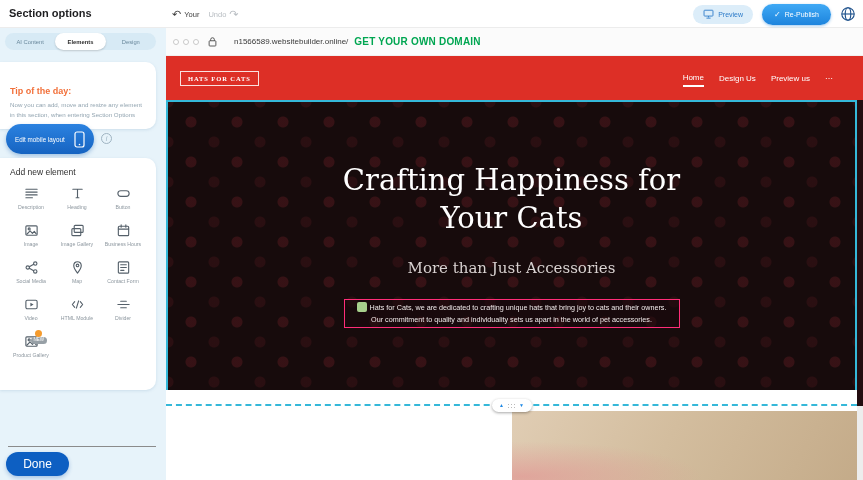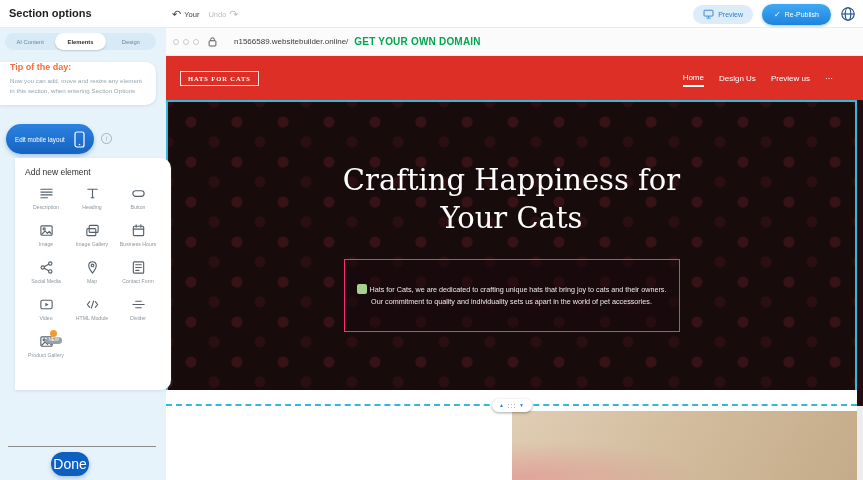--- a/index.html
+++ b/index.html
@@ -19,39 +19,39 @@
   .check-glyph { font-size: 8px; }
   .globe-wrap { width: 16px; height: 16px; cursor: pointer; }
   .globe-wrap svg { stroke: #1b4f8a; fill: none; stroke-width: 1.1; }
 
   
   .sidebar { position: absolute; left: 0; top: 28px; width: 166px; height: 452px; background: #e7f3fa; z-index: 5; }
   .tabs { position: absolute; left: 5px; top: 5px; width: 151px; height: 17px; background: #d7eaf5; border-radius: 9px; display: flex; }
   .tab { flex: 1; display: flex; align-items: center; justify-content: center; font-size: 5.8px; color: #69889c; border-radius: 9px; cursor: pointer; }
   .tab.active { background: #fff; color: #2e2e2e; font-weight: bold; box-shadow: 0 1px 2px rgba(0,0,0,.18); }
 
-  .tip-card { position: absolute; left: 0; top: 34px; width: 156px; background: #fff; border-radius: 0 10px 10px 0; padding: 0 10px 10px; box-shadow: 0 1px 3px rgba(120,160,190,.25); }
+  .tip-card { position: absolute; left: 0; top: 34px; width: 156px; background: #fff; border-radius: 0 10px 10px 0; padding: 24px 10px 10px; box-shadow: 0 1px 3px rgba(120,160,190,.25); }
   .tip-title { font-size: 9px; font-weight: bold; color: #f2703a; }
   .tip-body { margin-top: 4px; font-size: 6.2px; line-height: 1.55; color: #93a5b1; }
 
   .edit-mobile { position: absolute; left: 6px; top: 96px; width: 88px; height: 30px; border: none; border-radius: 16px; background: linear-gradient(180deg, #2b82e0, #1663c1); color: #fff; font-size: 6.3px; display: flex; align-items: center; justify-content: space-between; padding: 0 9px; cursor: pointer; box-shadow: 0 2px 4px rgba(30,100,180,.35); font-family: inherit; text-align: left; }
   .info-badge { position: absolute; left: 101px; top: 105px; width: 11px; height: 11px; border: 1px solid #9fb4c2; border-radius: 50%; color: #9fb4c2; font-size: 7px; font-style: italic; display: flex; align-items: center; justify-content: center; cursor: pointer; }
 
-  .add-panel { position: absolute; left: 15px; top: 130px; width: 156px; height: 232px; background: #fff; border-radius: 0 10px 10px 0; padding: 9px 12px 6px 10px; box-shadow: 0 1px 3px rgba(120,160,190,.25); }
+  .add-panel { position: absolute; left: 0; top: 130px; width: 156px; height: 232px; background: #fff; border-radius: 0 10px 10px 0; padding: 9px 12px 6px 10px; box-shadow: 0 1px 3px rgba(120,160,190,.25); }
   .ap-title { font-size: 8.5px; color: #2f2f2f; }
   .ap-grid { margin-top: 9px; display: grid; grid-template-columns: repeat(3, 1fr); row-gap: 12px; column-gap: 4px; }
   .ap-item { position: relative; display: flex; flex-direction: column; align-items: center; gap: 3px; cursor: pointer; }
   .ap-item svg { width: 15px; height: 15px; stroke: #55606a; fill: none; stroke-width: 1.2; stroke-linecap: round; stroke-linejoin: round; }
   .ap-item svg .fill { fill: #55606a; stroke: none; }
   .ap-label { font-size: 5.2px; color: #8d979f; text-align: center; line-height: 1.35; }
   .pg-dot { position: absolute; top: -4px; right: 10px; width: 7px; height: 7px; background: #f59b2d; border-radius: 50%; }
   .pg-new { position: absolute; top: 3px; right: 5px; background: #97a0a6; color: #fff; font-size: 4.5px; padding: 1px 3px; border-radius: 4px; line-height: 1; }
 
   .sb-divider { position: absolute; left: 8px; top: 418px; width: 148px; height: 1px; background: #8b8b8b; }
-  .done-btn { position: absolute; left: 6px; top: 424px; width: 38px; height: 24px; border: none; border-radius: 13px; background: #0d5fc2; color: #fff; font-size: 14px; cursor: pointer; font-family: inherit; box-shadow: 0 2px 4px rgba(20,90,180,.3); margin-left: 45px; }
+  .done-btn { position: absolute; left: 6px; top: 424px; width: 63px; height: 24px; border: none; border-radius: 13px; background: #0d5fc2; color: #fff; font-size: 12px; cursor: pointer; font-family: inherit; box-shadow: 0 2px 4px rgba(20,90,180,.3); }
 
   
   .browser-bar { position: absolute; left: 166px; top: 28px; width: 697px; height: 28px; background: #fbfbfb; border-bottom: 1px solid #f0f0f0; display: flex; align-items: center; z-index: 4; }
   .bb-dots { display: flex; gap: 4px; margin-left: 7px; }
   .bb-dot { width: 6px; height: 6px; border-radius: 50%; border: 1px solid #c9c9c9; background: #fff; }
   .bb-lock { margin-left: 9px; display: flex; }
   .bb-lock svg { stroke: #4a4a4a; fill: none; stroke-width: 1.2; }
   .bb-url { margin-left: 5px; font-size: 8px; color: #3a3a3a; padding-left: 12px; }
   .bb-cta { margin-left: 6px; font-size: 10px; font-weight: bold; color: #00a651; letter-spacing: .2px; cursor: pointer; }
 
@@ -64,21 +64,21 @@
 
   .hero { position: absolute; left: 166px; top: 100px; width: 691px; height: 290px; background-color: #170b0c;
     background-image:
       radial-gradient(circle, rgba(145,38,48,.26) 0 5px, transparent 6px),
       radial-gradient(circle, rgba(145,38,48,.16) 0 5px, transparent 6px);
     background-size: 46px 40px, 46px 40px;
     background-position: 0 0, 23px 20px;
     border: 2px solid #35b8d9; border-bottom: none; z-index: 2; }
   .hero-heading { margin: 60px auto 0; max-width: 400px; text-align: center; font-family: "DejaVu Serif", serif; font-weight: 400; font-size: 29px; line-height: 1.3; color: #fff; }
   .hero-sub { margin-top: 22px; text-align: center; font-family: "DejaVu Serif", serif; font-size: 15px; color: #d9d2d1; }
-  .hero-para { position: relative; margin: 22px auto 0; width: 336px; border: 1px solid #ff2d78; background: rgba(25,10,12,.55); padding: 24px 10px; text-align: center; font-size: 7.2px; line-height: 1.6; color: #efe9e9; }
+  .hero-para { position: relative; margin: 22px auto 0; width: 336px; border: 1px solid #ff2d78; background: rgba(25,10,12,.55); padding: 2px 10px; text-align: center; font-size: 7.2px; line-height: 1.6; color: #efe9e9; }
   .green-sq { display: inline-block; width: 10px; height: 10px; background: #a8d08d; border-radius: 2px; margin-right: 3px; vertical-align: -2px; }
 
   .hero-bottom { position: absolute; left: 166px; top: 404px; width: 691px; height: 0; border-top: 2px dashed #35b8d9; z-index: 4; }
   .handle { position: absolute; left: 50%; top: -7px; transform: translateX(-50%); width: 40px; height: 13px; background: #fff; border-radius: 7px; box-shadow: 0 1px 3px rgba(0,0,0,.35); display: flex; align-items: center; justify-content: center; gap: 3px; cursor: ns-resize; }
   .h-arr { color: #1e88e5; font-size: 5px; line-height: 1; }
   .h-dotg { width: 9px; height: 6px; background-image: radial-gradient(circle, #b9b9b9 .8px, transparent 1px); background-size: 3px 3px; }
 
   .below { position: absolute; left: 166px; top: 406px; width: 697px; height: 74px; background: #fff; z-index: 1; }
   .next-image { position: absolute; left: 346px; top: 5px; width: 345px; height: 69px;
     background-image:
@@ -285,20 +285,21 @@
     <nav class="site-nav">
       <span class="nav-item active">Home</span>
       <span class="nav-item">Design Us</span>
       <span class="nav-item">Preview us</span>
       <span class="nav-item">⋯</span>
     </nav>
   </div>
 
   <div class="hero">
     <h1 class="hero-heading">Crafting Happiness for Your Cats</h1>
+    <div class="hero-sub">More than Just Accessories</div>
     <div class="hero-para">
       <span class="green-sq"></span><span>Hats for Cats, we are dedicated to crafting unique hats that bring joy to cats and their owners. Our commitment to quality and individuality sets us apart in the world of pet accessories.</span>
     </div>
   </div>
 
   <div class="hero-bottom">
     <div class="handle">
       <span class="h-arr">▲</span>
       <span class="h-dotg"></span>
       <span class="h-arr">▼</span>

